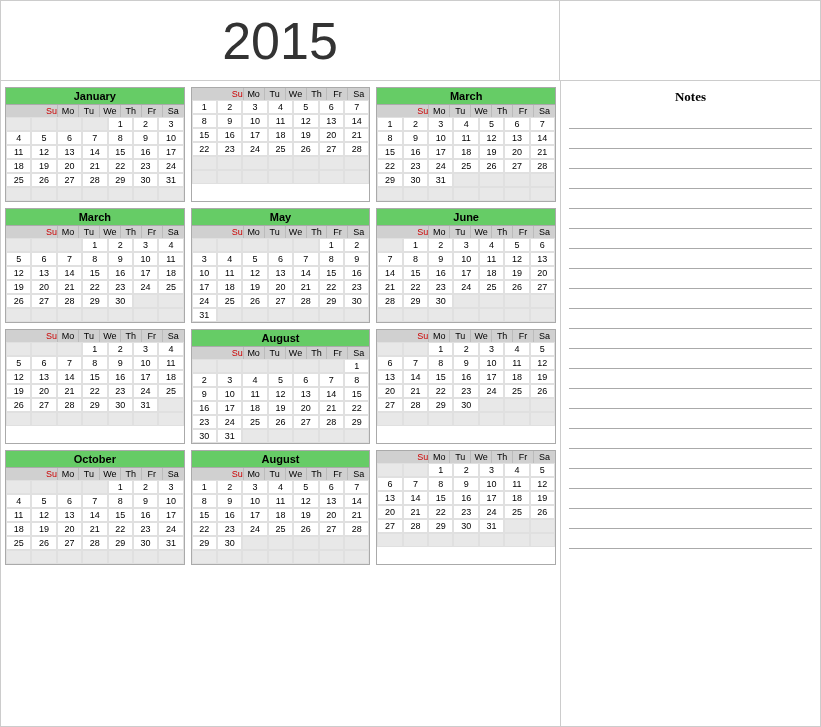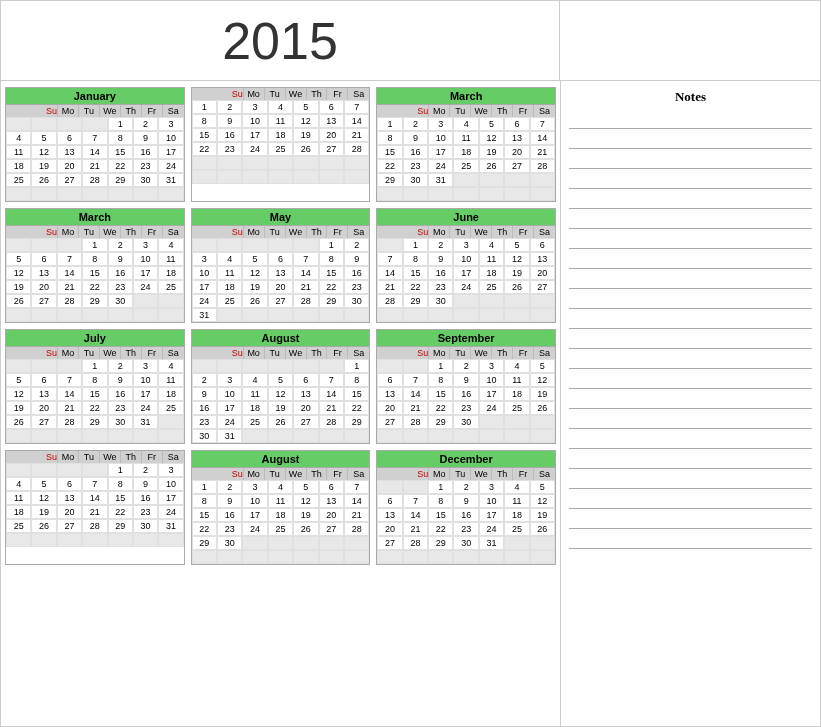--- a/index.html
+++ b/index.html
@@ -373,21 +373,20 @@
               <div class="day-cell empty"></div>
               <div class="day-cell empty"></div>
               <div class="day-cell empty"></div>
               <div class="day-cell empty"></div>
               <div class="day-cell empty"></div>
               <div class="day-cell empty"></div>
               <div class="day-cell empty"></div>
             </div>
           </div>
           <div class="month-block">
-            <div class="month-header">July</div>
             <div class="day-headers">
               <div class="day-header sunday">Su</div>
               <div class="day-header">Mo</div>
               <div class="day-header">Tu</div>
               <div class="day-header">We</div>
               <div class="day-header">Th</div>
               <div class="day-header">Fr</div>
               <div class="day-header">Sa</div>
             </div>
             <div class="days-grid">
@@ -485,76 +484,76 @@
               <div class="day-cell">30</div>
               <div class="day-cell">31</div>
               <div class="day-cell empty"></div>
               <div class="day-cell empty"></div>
               <div class="day-cell empty"></div>
               <div class="day-cell empty"></div>
               <div class="day-cell empty"></div>
             </div>
           </div>
           <div class="month-block">
-            <div class="month-header">September</div>
-            <div class="day-headers">
-              <div class="day-header sunday">Su</div>
-              <div class="day-header">Mo</div>
-              <div class="day-header">Tu</div>
-              <div class="day-header">We</div>
-              <div class="day-header">Th</div>
-              <div class="day-header">Fr</div>
-              <div class="day-header">Sa</div>
-            </div>
-            <div class="days-grid">
-              <div class="day-cell empty"></div>
-              <div class="day-cell empty"></div>
-              <div class="day-cell">1</div>
-              <div class="day-cell">2</div>
-              <div class="day-cell">3</div>
-              <div class="day-cell">4</div>
-              <div class="day-cell">5</div>
-              <div class="day-cell">6</div>
-              <div class="day-cell">7</div>
-              <div class="day-cell">8</div>
-              <div class="day-cell">9</div>
-              <div class="day-cell">10</div>
-              <div class="day-cell">11</div>
-              <div class="day-cell">12</div>
-              <div class="day-cell">13</div>
-              <div class="day-cell">14</div>
-              <div class="day-cell">15</div>
-              <div class="day-cell">16</div>
-              <div class="day-cell">17</div>
-              <div class="day-cell">18</div>
-              <div class="day-cell">19</div>
-              <div class="day-cell">20</div>
-              <div class="day-cell">21</div>
-              <div class="day-cell">22</div>
-              <div class="day-cell">23</div>
-              <div class="day-cell">24</div>
-              <div class="day-cell">25</div>
-              <div class="day-cell">26</div>
-              <div class="day-cell">27</div>
-              <div class="day-cell">28</div>
-              <div class="day-cell">29</div>
-              <div class="day-cell">30</div>
-              <div class="day-cell empty"></div>
-              <div class="day-cell empty"></div>
-              <div class="day-cell empty"></div>
-              <div class="day-cell empty"></div>
-              <div class="day-cell empty"></div>
-              <div class="day-cell empty"></div>
-              <div class="day-cell empty"></div>
-              <div class="day-cell empty"></div>
-              <div class="day-cell empty"></div>
-              <div class="day-cell empty"></div>
-            </div>
-          </div>
-          <div class="month-block">
+            <div class="day-headers">
+              <div class="day-header sunday">Su</div>
+              <div class="day-header">Mo</div>
+              <div class="day-header">Tu</div>
+              <div class="day-header">We</div>
+              <div class="day-header">Th</div>
+              <div class="day-header">Fr</div>
+              <div class="day-header">Sa</div>
+            </div>
+            <div class="days-grid">
+              <div class="day-cell empty"></div>
+              <div class="day-cell empty"></div>
+              <div class="day-cell">1</div>
+              <div class="day-cell">2</div>
+              <div class="day-cell">3</div>
+              <div class="day-cell">4</div>
+              <div class="day-cell">5</div>
+              <div class="day-cell">6</div>
+              <div class="day-cell">7</div>
+              <div class="day-cell">8</div>
+              <div class="day-cell">9</div>
+              <div class="day-cell">10</div>
+              <div class="day-cell">11</div>
+              <div class="day-cell">12</div>
+              <div class="day-cell">13</div>
+              <div class="day-cell">14</div>
+              <div class="day-cell">15</div>
+              <div class="day-cell">16</div>
+              <div class="day-cell">17</div>
+              <div class="day-cell">18</div>
+              <div class="day-cell">19</div>
+              <div class="day-cell">20</div>
+              <div class="day-cell">21</div>
+              <div class="day-cell">22</div>
+              <div class="day-cell">23</div>
+              <div class="day-cell">24</div>
+              <div class="day-cell">25</div>
+              <div class="day-cell">26</div>
+              <div class="day-cell">27</div>
+              <div class="day-cell">28</div>
+              <div class="day-cell">29</div>
+              <div class="day-cell">30</div>
+              <div class="day-cell empty"></div>
+              <div class="day-cell empty"></div>
+              <div class="day-cell empty"></div>
+              <div class="day-cell empty"></div>
+              <div class="day-cell empty"></div>
+              <div class="day-cell empty"></div>
+              <div class="day-cell empty"></div>
+              <div class="day-cell empty"></div>
+              <div class="day-cell empty"></div>
+              <div class="day-cell empty"></div>
+            </div>
+          </div>
+          <div class="month-block">
+            <div class="month-header">October</div>
             <div class="day-headers">
               <div class="day-header sunday">Su</div>
               <div class="day-header">Mo</div>
               <div class="day-header">Tu</div>
               <div class="day-header">We</div>
               <div class="day-header">Th</div>
               <div class="day-header">Fr</div>
               <div class="day-header">Sa</div>
             </div>
             <div class="days-grid">
@@ -652,21 +651,20 @@
               <div class="day-cell empty"></div>
               <div class="day-cell empty"></div>
               <div class="day-cell empty"></div>
               <div class="day-cell empty"></div>
               <div class="day-cell empty"></div>
               <div class="day-cell empty"></div>
               <div class="day-cell empty"></div>
             </div>
           </div>
           <div class="month-block">
-            <div class="month-header">December</div>
             <div class="day-headers">
               <div class="day-header sunday">Su</div>
               <div class="day-header">Mo</div>
               <div class="day-header">Tu</div>
               <div class="day-header">We</div>
               <div class="day-header">Th</div>
               <div class="day-header">Fr</div>
               <div class="day-header">Sa</div>
             </div>
             <div class="days-grid">

